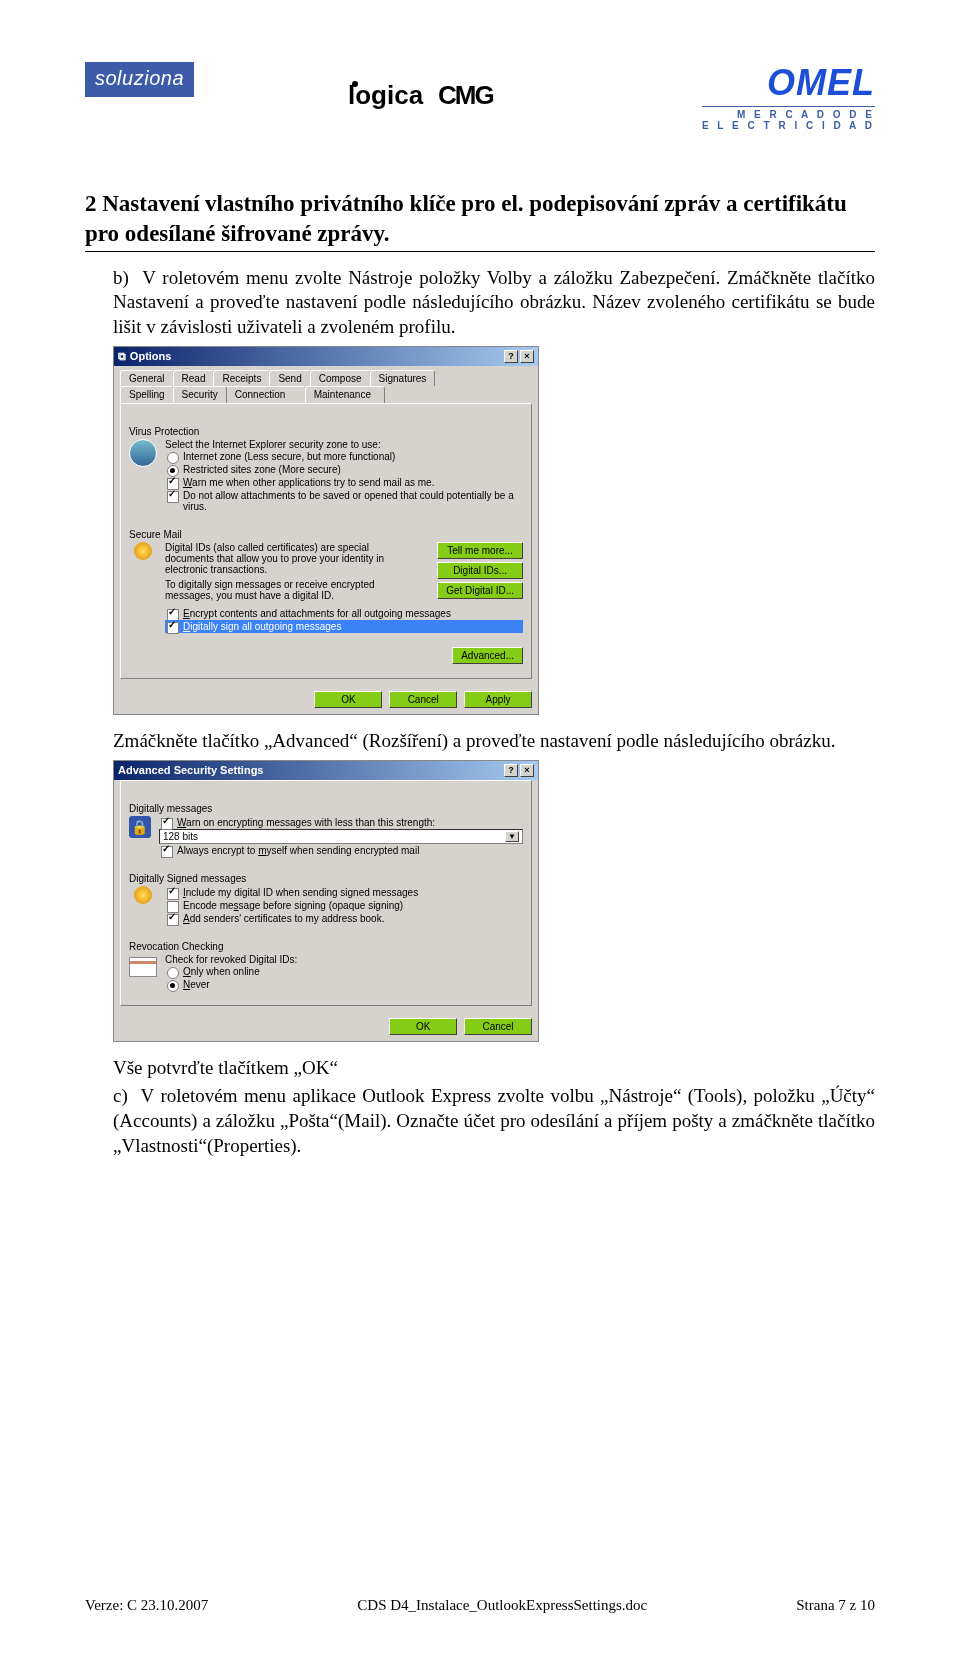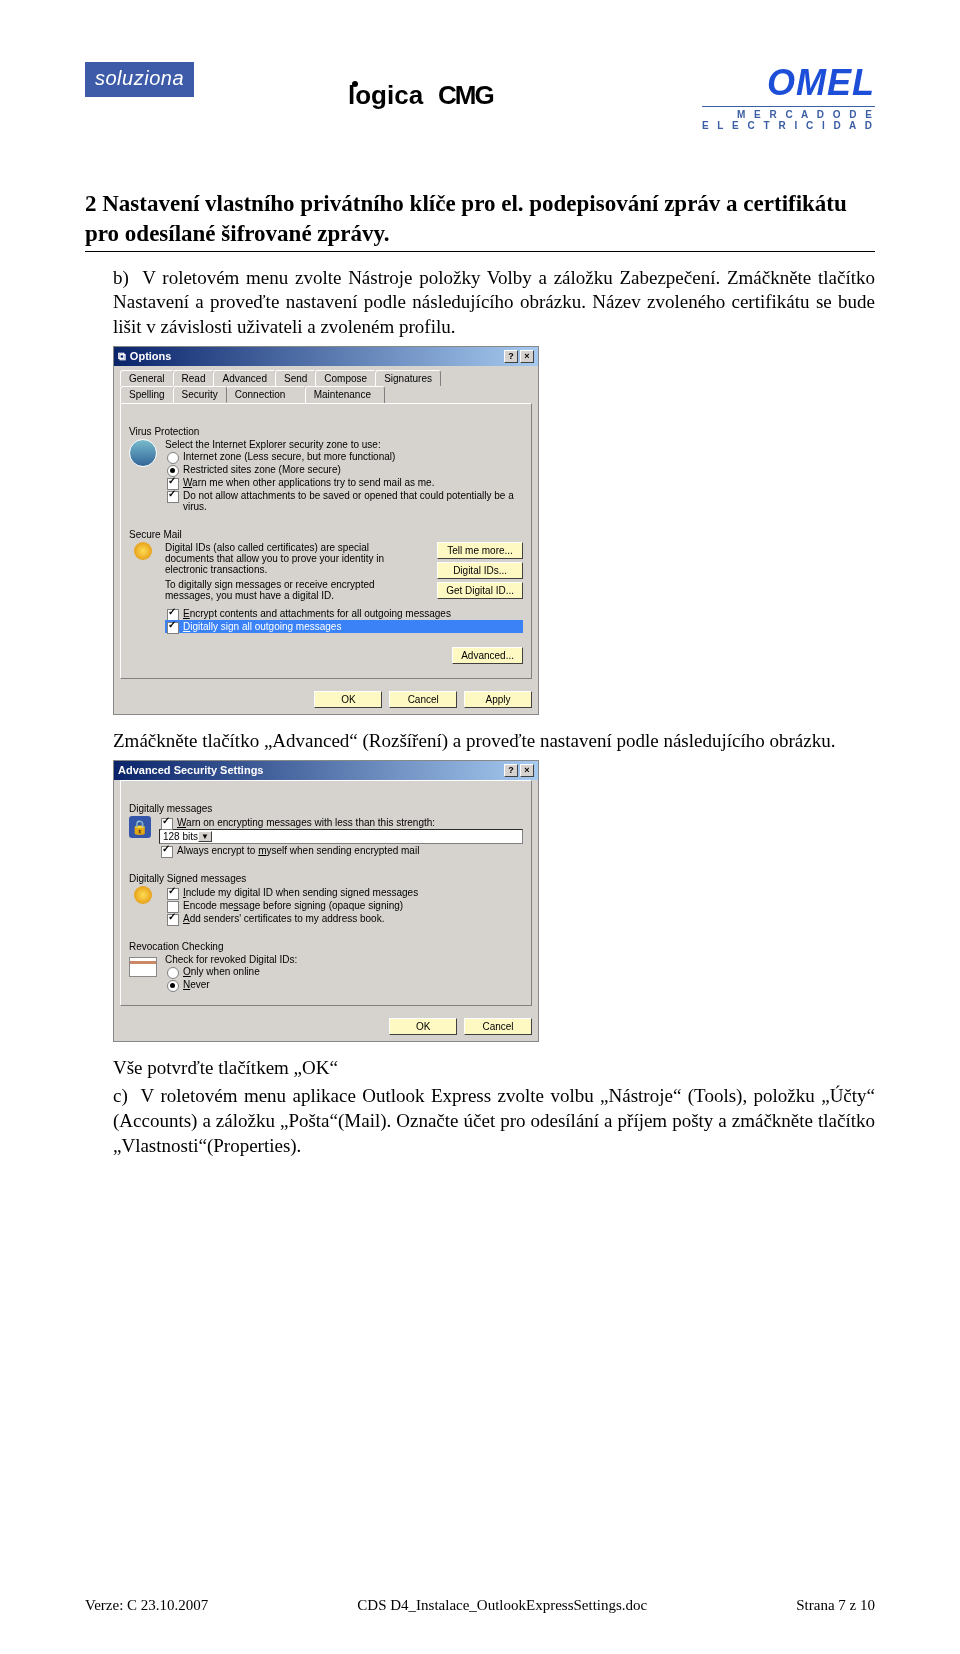--- a/index.html
+++ b/index.html
@@ -136,33 +136,33 @@
     content: ""; position: absolute; left: 2px; top: 2px;
     width: 10px; height: 10px;
     background: #fff; border: 1px solid #808080;
   }
   .check-line.checked:after {
     content: "✓"; position: absolute; left: 3px; top: -1px;
     font-size: 10px; color: #000; font-weight: bold;
   }
   .win-btn {
     display: inline-block;
-    background: #fef9c3;
+    background: #84cc16;
     border: 1px solid #fff;
     border-right-color: #404040; border-bottom-color: #404040;
     font-size: 10px; padding: 2px 8px;
     text-align: center; min-width: 68px;
   }
   .btn-row { text-align: right; padding: 6px; }
   .btn-row .win-btn { margin-left: 4px; }
   .right-btns { float: right; display: flex; flex-direction: column; gap: 3px; }
   .select-box {
     background: #fff; border: 1px inset #808080;
     font-size: 10px; padding: 1px 3px;
-    display: flex; justify-content: flex-start;
+    display: flex; justify-content: space-between;
     min-width: 260px;
   }
   .select-box .arrow {
     width: 14px; background: #d6d3ce;
     border: 1px solid #fff; border-right-color:#404040; border-bottom-color:#404040;
     text-align: center; font-size:8px;
   }
   .underline-access { text-decoration: underline; }
   .clear { clear: both; }
   .footer {
@@ -211,21 +211,21 @@
         <span>Options</span>
       </span>
       <span class="controls">
         <span class="btn">?</span>
         <span class="btn">×</span>
       </span>
     </div>
     <div class="tabs-row">
       <div class="tab">General</div>
       <div class="tab">Read</div>
-      <div class="tab">Advanced</div>
+      <div class="tab">Receipts</div>
       <div class="tab">Send</div>
       <div class="tab">Compose</div>
       <div class="tab">Signatures</div>
     </div>
     <div class="tabs-row" style="padding-top:0;">
       <div class="tab">Spelling</div>
       <div class="tab active">Security</div>
       <div class="tab" style="min-width:80px;">Connection</div>
       <div class="tab" style="min-width:80px;">Maintenance</div>
     </div>

